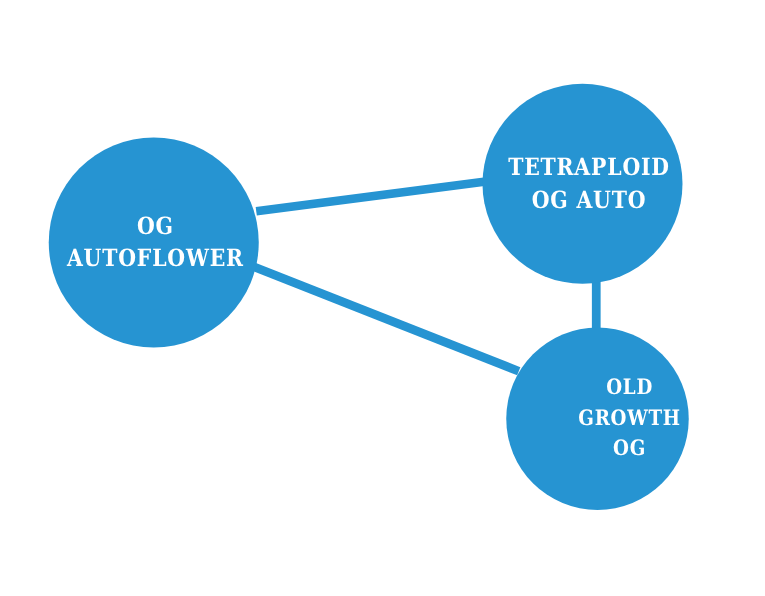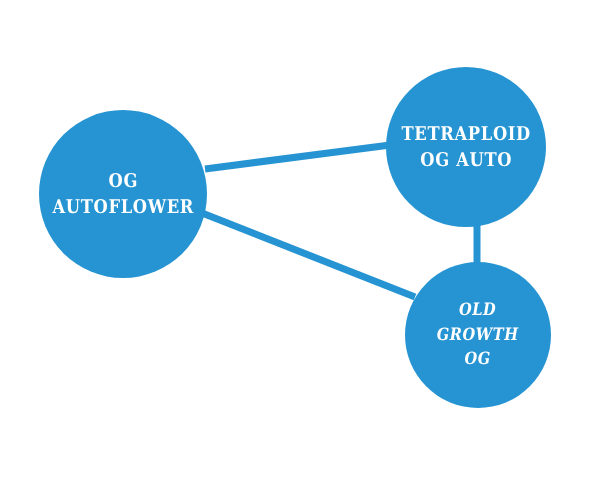--- a/index.html
+++ b/index.html
@@ -26,21 +26,21 @@
     top: 0;
     width: 612px;
     height: 477px;
   }
   .node {
     position: absolute;
     border-radius: 50%;
     background: #2694d2;
     display: flex;
     align-items: center;
-    justify-content: center;
+    justify-content: flex-end;
     box-sizing: border-box;
     z-index: 2;
   }
   .node-label {
     color: #ffffff;
     text-align: center;
     text-transform: uppercase;
     font-family: "DejaVu Serif", serif;
     font-weight: bold;
     line-height: 1.28;
@@ -97,19 +97,19 @@
   <div class="node" id="node-og-autoflower" style="left: 39px; top: 110px; width: 168px; height: 168px; background: rgb(38, 148, 210);">
     <span class="node-label">OG
 AUTOFLOWER</span>
   </div>
 
   <div class="node" id="node-tetraploid-og-auto" style="left: 386px; top: 67px; width: 160px; height: 160px; background: rgb(38, 148, 210);">
     <span class="node-label">TETRAPLOID
 OG AUTO</span>
   </div>
 
-  <div class="node" id="node-old-growth-og" style="left: 405px; top: 262px; width: 146px; height: 146px; background: rgb(38, 148, 210); font-style: italic;">
+  <div class="node" id="node-old-growth-og" style="left: 405px; top: 262px; width: 146px; height: 146px; background: rgb(38, 148, 210);">
     <span class="node-label">OLD
 GROWTH
 OG</span>
   </div>
 
 </div>
 
 </body></html>

